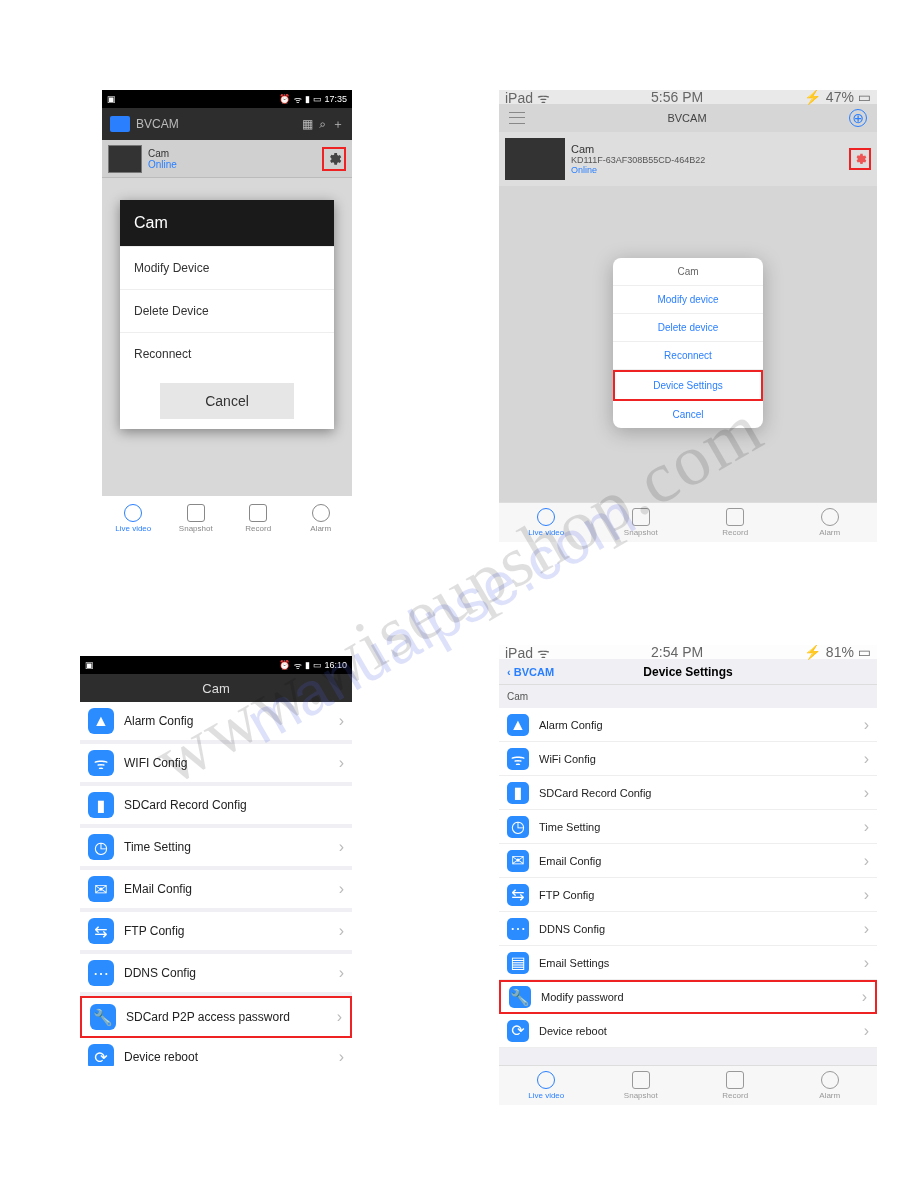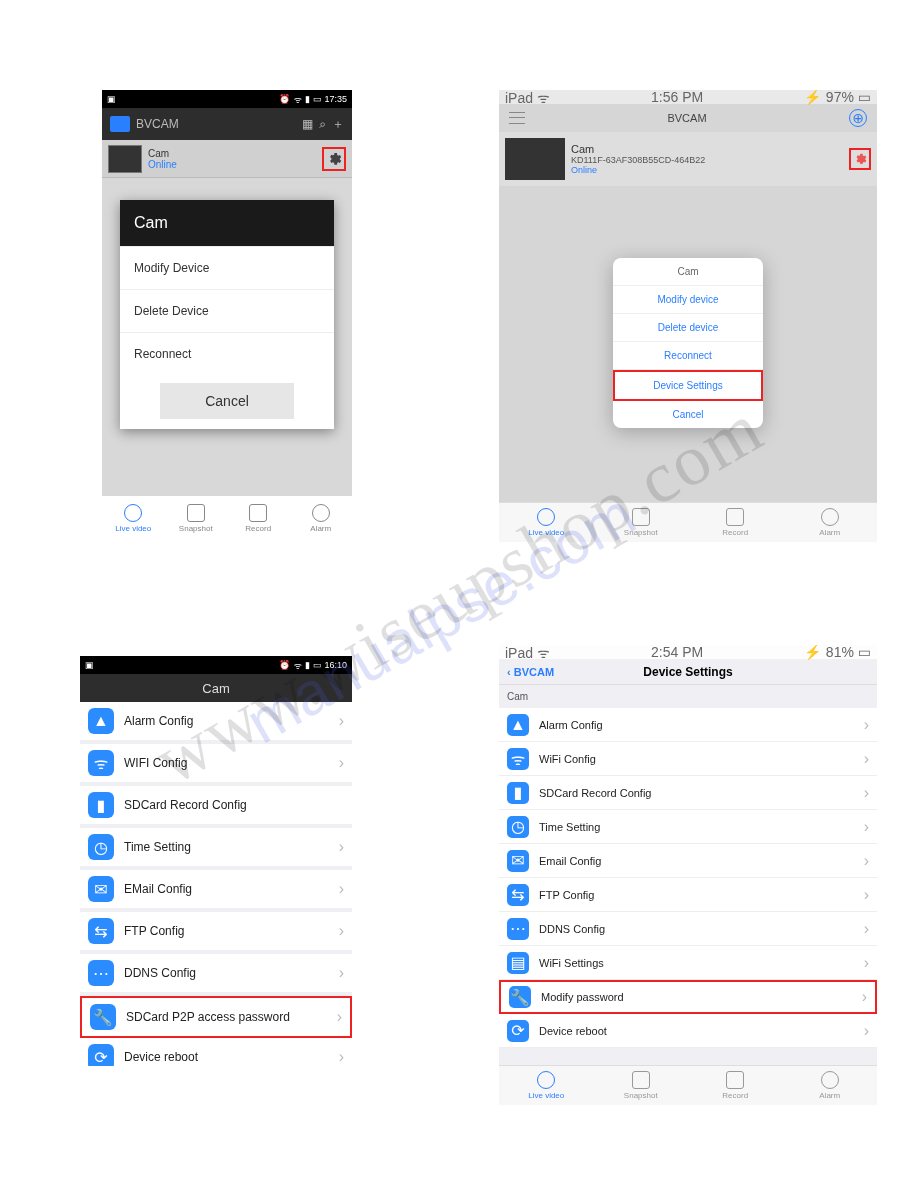--- a/index.html
+++ b/index.html
@@ -203,22 +203,22 @@
       <div class="tab">
           <span class="tab-ic"></span>
           <span>Alarm</span>
         </div>
     </div>
   </div>
 
   <div class="shot shot2">
     <div class="ipad-status">
       <span><span>iPad</span> <span>ᯤ</span></span>
-      <span>1:56 PM</span>
-      <span><span>⚡</span> <span>97%</span> <span>▭</span></span>
+      <span>5:56 PM</span>
+      <span><span>⚡</span> <span>47%</span> <span>▭</span></span>
     </div>
     <div class="ipad-appbar">
       <span class="menu"></span>
       <span>BVCAM</span>
       <span class="addc">⊕</span>
     </div>
     <div class="ipad-cam-row">
       <div class="ipad-cam-thumb"></div>
       <div class="ipad-cam-info">
         <div class="nm">Cam</div>
@@ -362,21 +362,21 @@
         <div class="lb">FTP Config</div>
         <div class="chev">›</div>
       </div>
     <div class="row">
         <div class="ic">⋯</div>
         <div class="lb">DDNS Config</div>
         <div class="chev">›</div>
       </div>
     <div class="row">
         <div class="ic">▤</div>
-        <div class="lb">WiFi Settings</div>
+        <div class="lb">Email Settings</div>
         <div class="chev">›</div>
       </div>
     <div class="row hl">
         <div class="ic">🔧</div>
         <div class="lb">Modify password</div>
         <div class="chev">›</div>
       </div>
     <div class="row">
         <div class="ic">⟳</div>
         <div class="lb">Device reboot</div>

